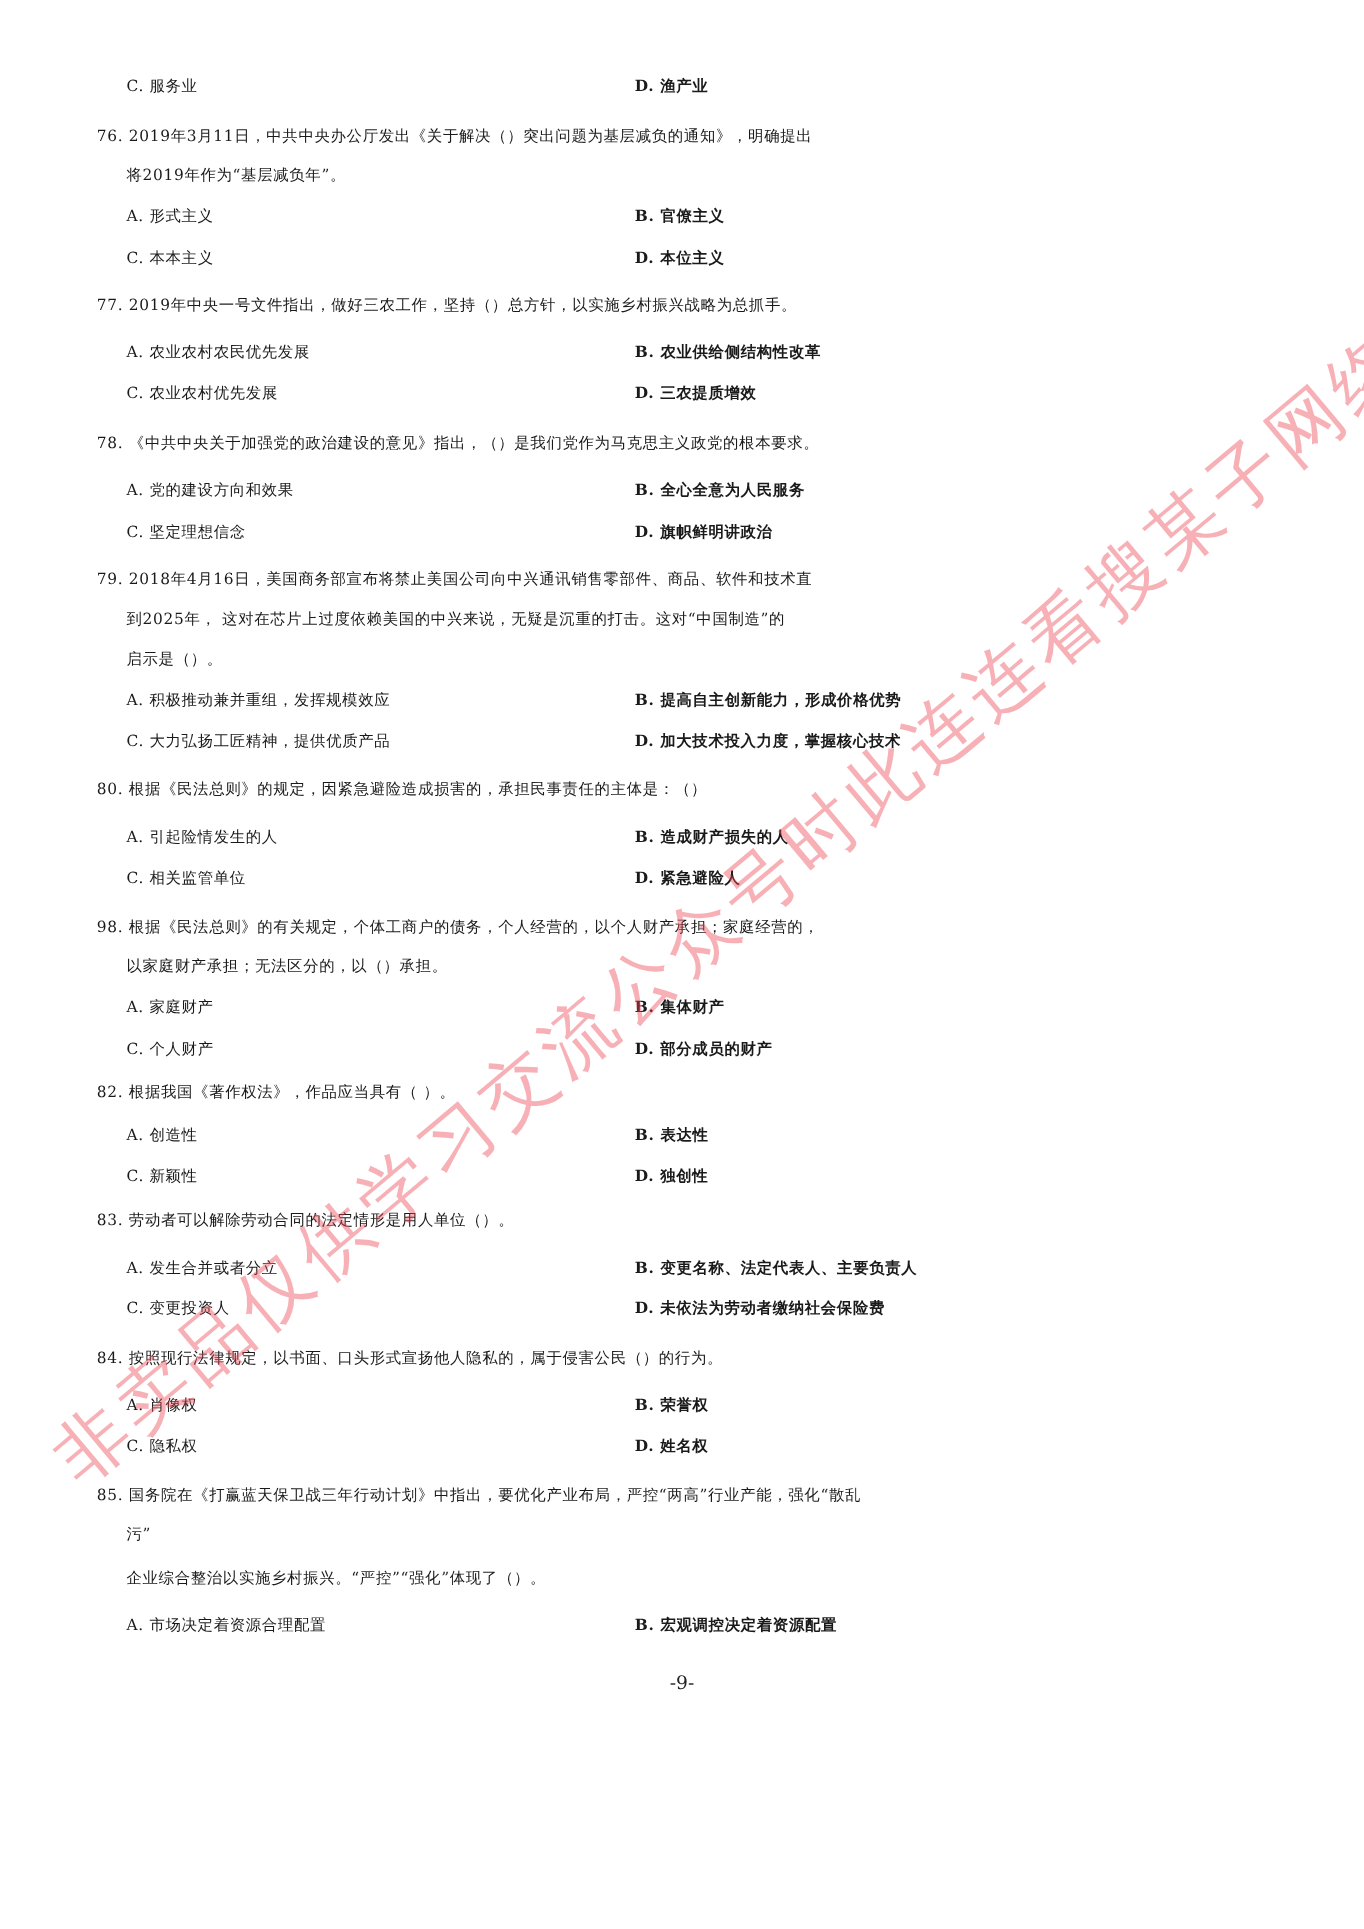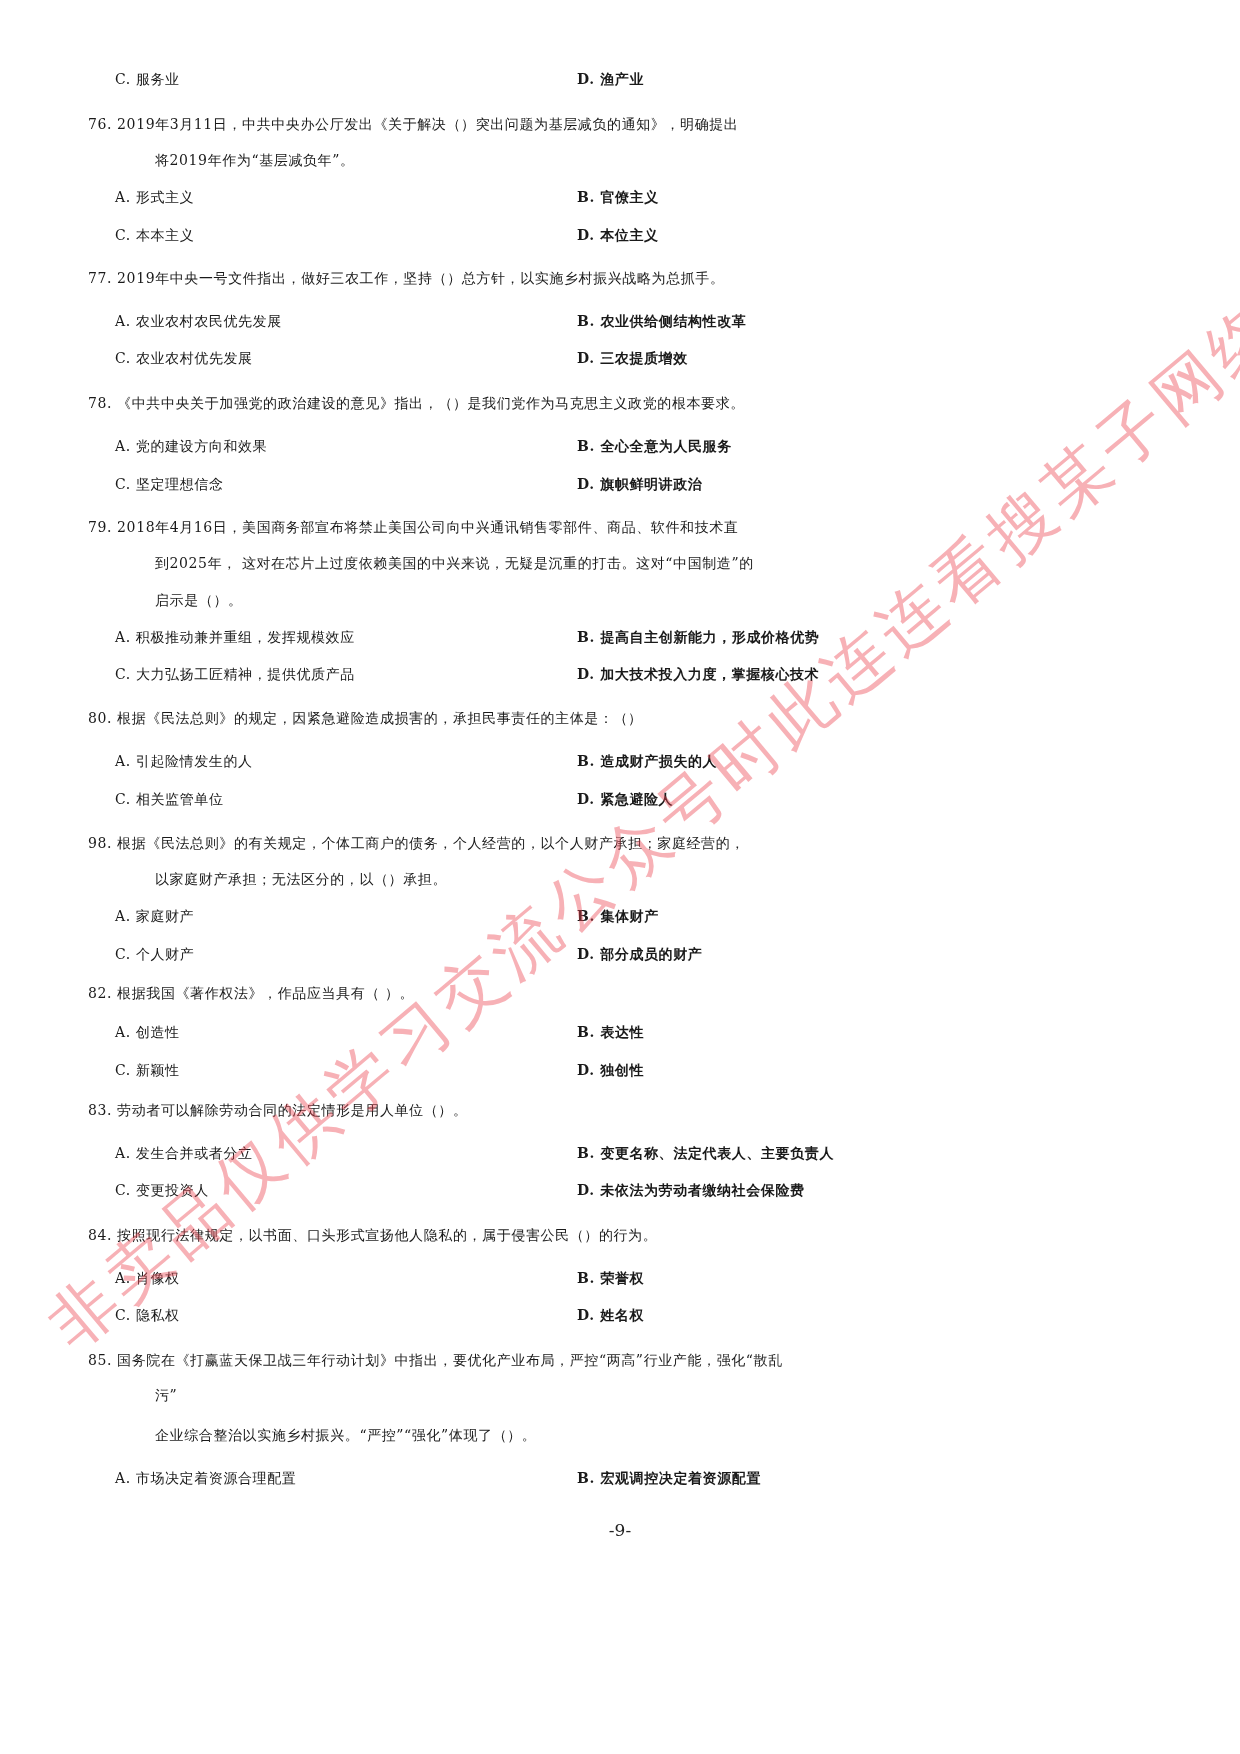--- a/index.html
+++ b/index.html
@@ -8,21 +8,21 @@
     font-family: "DejaVu Serif", "Liberation Serif", serif;
     color: #1a1a1a;
   }
   .line {
     position: absolute; white-space: nowrap;
     font-size: 14px; line-height: 24px;
     letter-spacing: 0.6px;
     transform: translateY(-12px);
   }
   .q { left: 88px; text-align: center; }
-  .cont { left: 115px; margin-left: 40px; }
+  .cont { left: 115px; }
   .optL { left: 115px; }
   .optR { left: 577px; font-weight: bold; }
   .pagenum {
     position: absolute; left: 0; width: 1240px; text-align: center;
     font-size: 17px; top: 1520px; color: #222;
   }
   .wm {
     position: absolute; white-space: nowrap;
     color: rgba(235, 70, 80, 0.42);
     font-family: "DejaVu Sans", "Liberation Sans", sans-serif;

